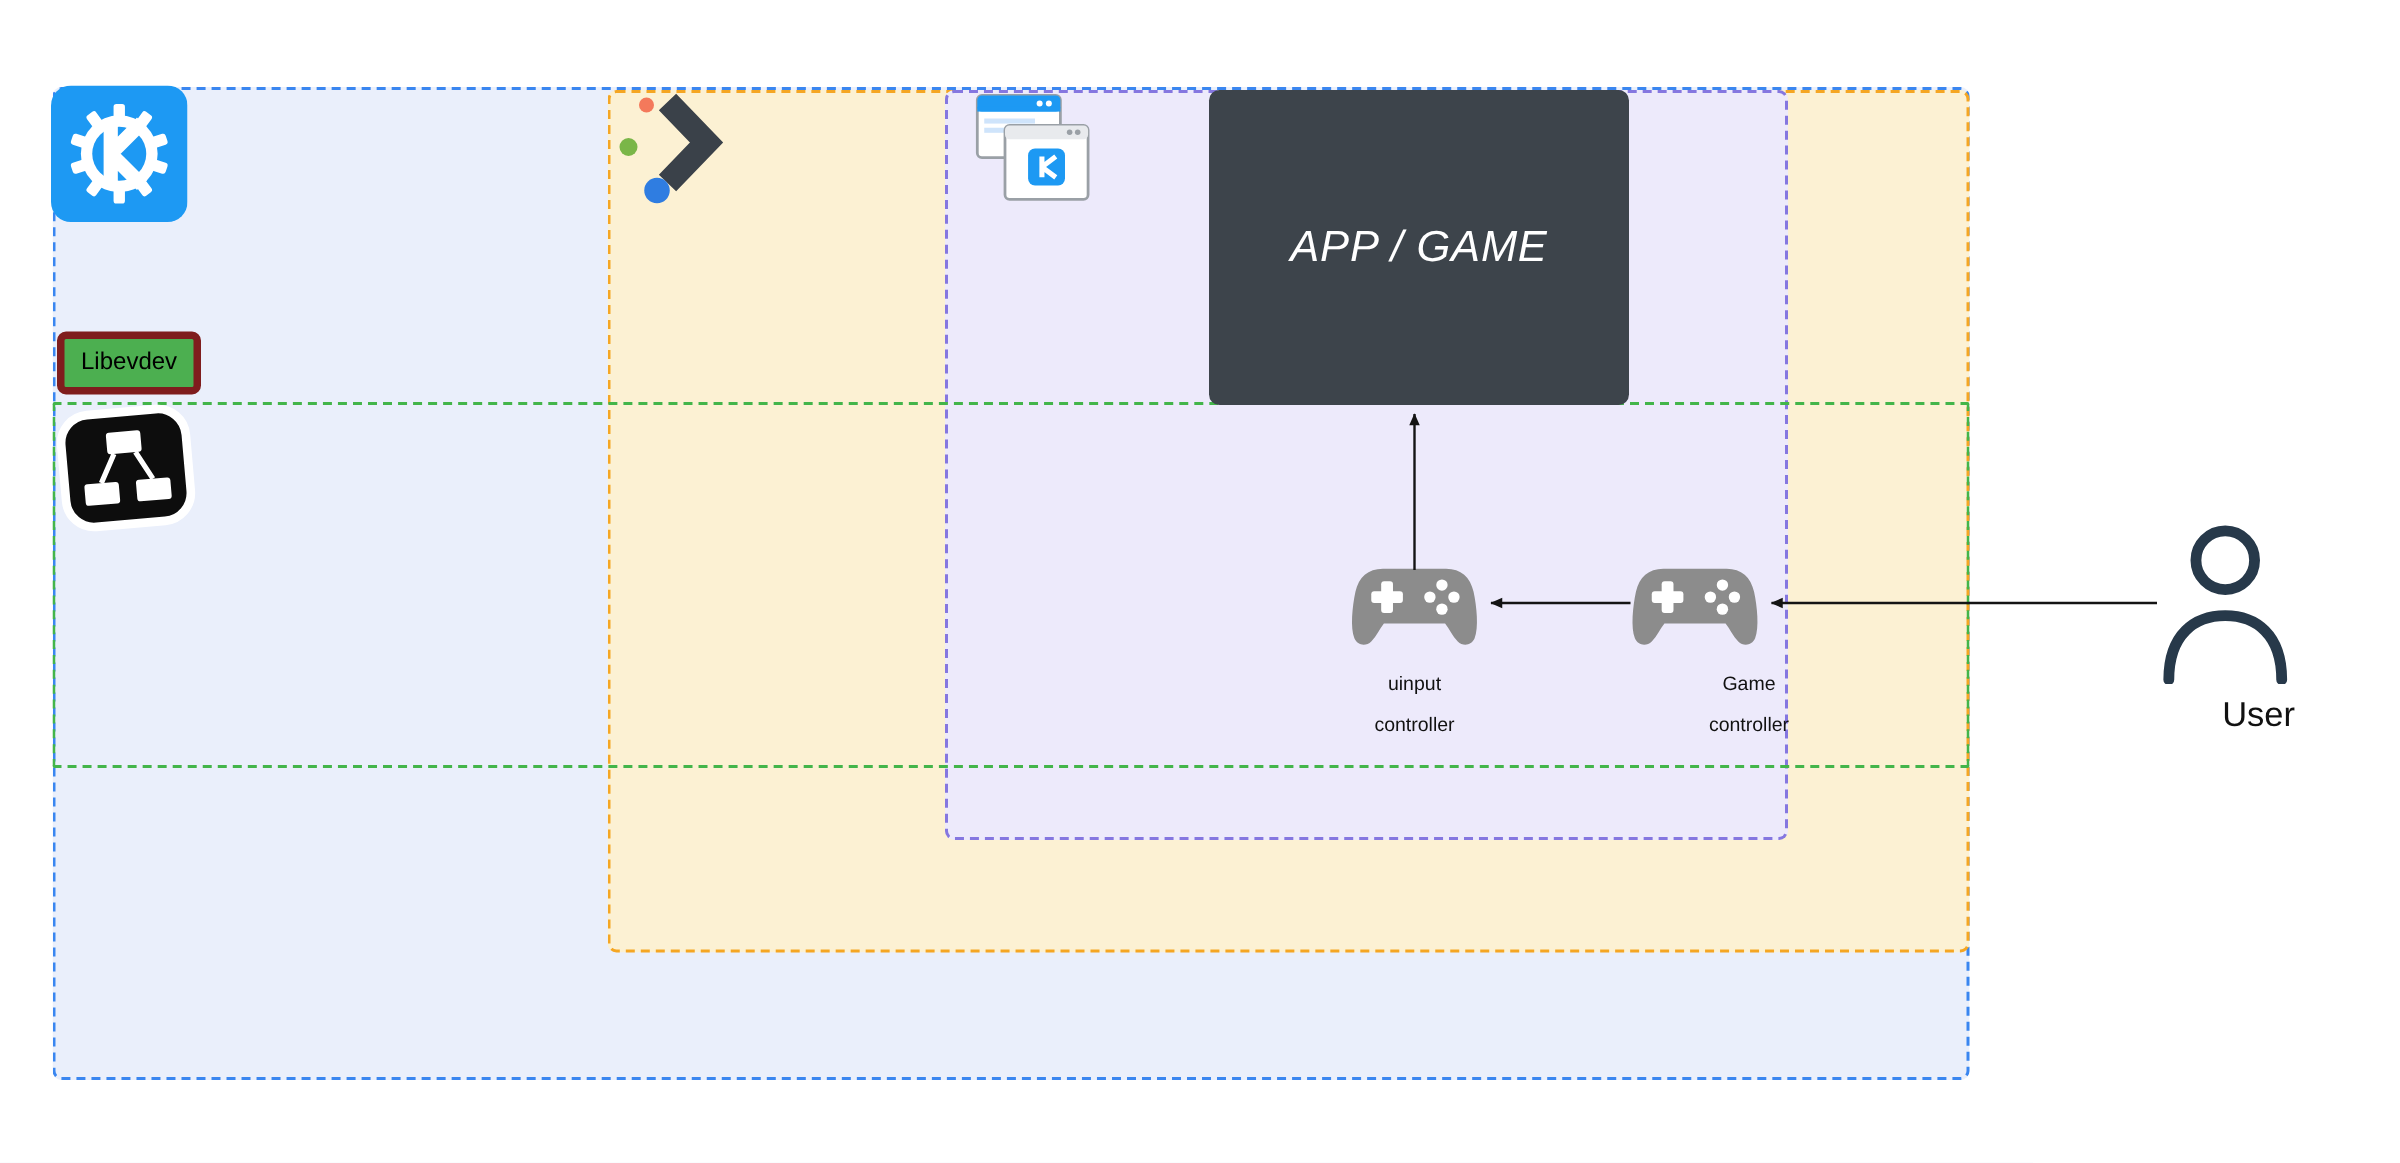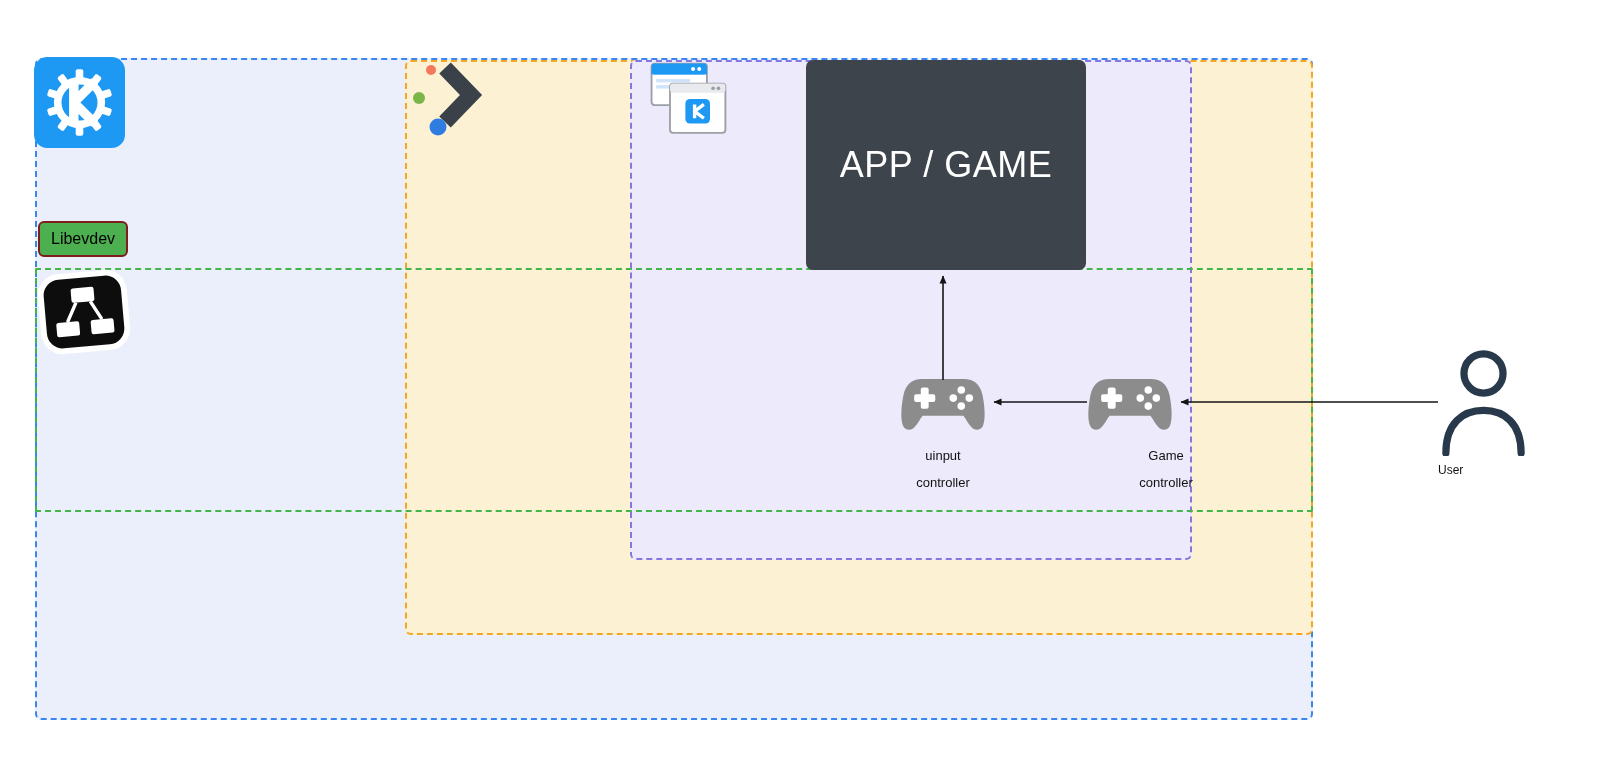--- a/index.html
+++ b/index.html
@@ -24,38 +24,38 @@
   .box.purple{left:630px;top:60px;width:562px;height:500px;background:var(--purple-fill);border:2px dashed var(--purple-border);z-index:3;}
   .box.green{left:35px;top:268px;width:1278px;height:244px;background:transparent;border:2px dashed var(--green-border);z-index:4;border-radius:2px;}
 
   .icon-abs{position:absolute;z-index:8;line-height:0;}
   .kde-logo{left:34px;top:57px;width:91px;height:91px;}
   .chevron-logo{left:405px;top:58px;width:85px;height:85px;}
   .kwin-icon{left:650px;top:62px;width:80px;height:74px;}
   .libevdev-icon{left:38px;top:270px;width:92px;height:84px;transform:rotate(-5deg);}
 
   .libevdev-badge{position:absolute;left:38px;top:221px;z-index:8;background:var(--green-badge-bg);
-    color:#000;font-size:16px;padding:7px 11px;border-radius:6px;border:2px solid #7f1d1d;}
+    color:#000;font-size:16px;padding:7px 11px;border-radius:6px;border:5px solid #7f1d1d;}
 
   .app-node{position:absolute;left:806px;top:60px;width:280px;height:210px;background:var(--app-box-bg);
     border-radius:7px;z-index:6;display:flex;align-items:center;justify-content:center;}
-  .app-node span{color:var(--app-box-text);font-size:36px;letter-spacing:.5px;font-weight:500;}
+  .app-node span{color:var(--app-box-text);font-size:29px;letter-spacing:.5px;font-weight:500;font-style:italic;}
 
   .gamepad{position:absolute;width:90px;height:62px;z-index:6;}
   .gamepad.uinput{left:898px;top:372px;}
   .gamepad.game{left:1085px;top:372px;}
 
   .node-label{position:absolute;width:150px;text-align:center;z-index:6;color:var(--label-color);
     font-size:13px;line-height:27px;}
   .node-label.uinput-label{left:868px;top:442px;}
   .node-label.game-label{left:1091px;top:442px;}
 
   .user-icon{left:1437px;top:346px;width:93px;height:110px;z-index:6;}
-  .user-label{position:absolute;left:1438px;top:463px;width:92px;text-align:left;z-index:6;
-    color:var(--label-color);font-size:12px;}
+  .user-label{position:absolute;left:1438px;top:463px;width:92px;text-align:right;z-index:6;
+    color:var(--label-color);font-size:23px;}
 
   .arrows{position:absolute;left:0;top:0;width:1600px;height:775px;z-index:7;pointer-events:none;}
 </style>
 </head>
 <body>
 
 <div class="canvas">
 
   <div class="box blue"></div>
   <div class="box orange"></div>

